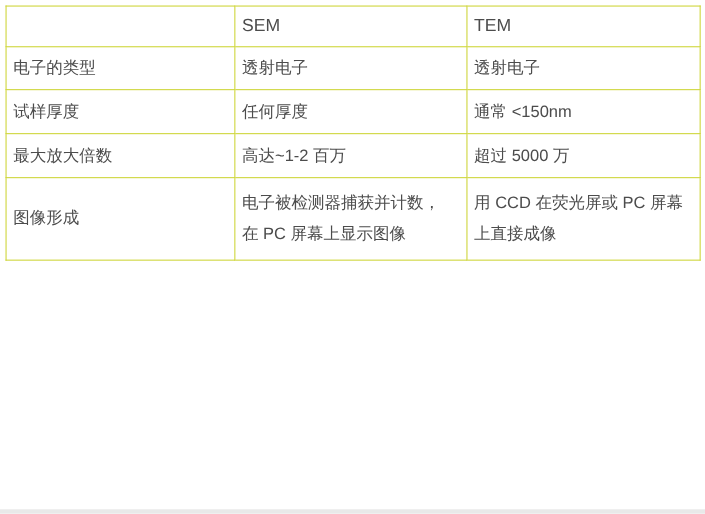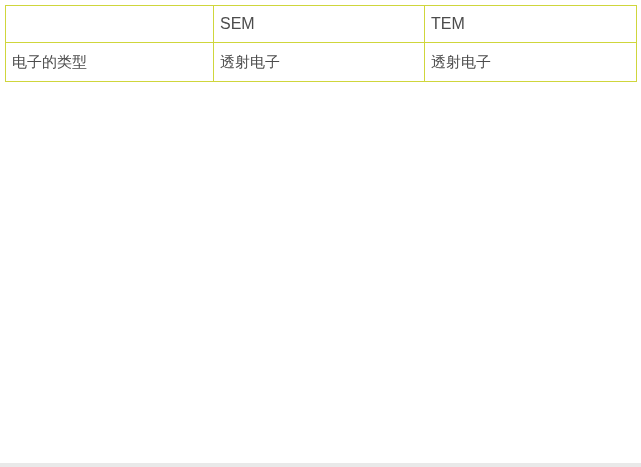--- a/index.html
+++ b/index.html
@@ -63,17 +63,34 @@
       <tr class="row-header">
         <td></td>
         <td>SEM</td>
         <td>TEM</td>
       </tr>
       <tr class="row-short">
         <td>电子的类型</td>
         <td>透射电子</td>
         <td>透射电子</td>
       </tr>
+      <tr>
+        <td>试样厚度</td>
+        <td>任何厚度</td>
+        <td>通常 &lt;150nm</td>
+      </tr>
+      <tr>
+        <td>最大放大倍数</td>
+        <td>高达~1-2 百万</td>
+        <td>超过 5000 万</td>
+      </tr>
+      <tr class="row-tall-a">
+        <td>图像形成</td>
+        <td>电子被检测器捕获并计数，
+在 PC 屏幕上显示图像</td>
+        <td>用 CCD 在荧光屏或 PC 屏幕
+上直接成像</td>
+      </tr>
     </tbody>
   </table>
 </div>
 
 <div class="bottom-strip"></div>
 
 </body></html>

